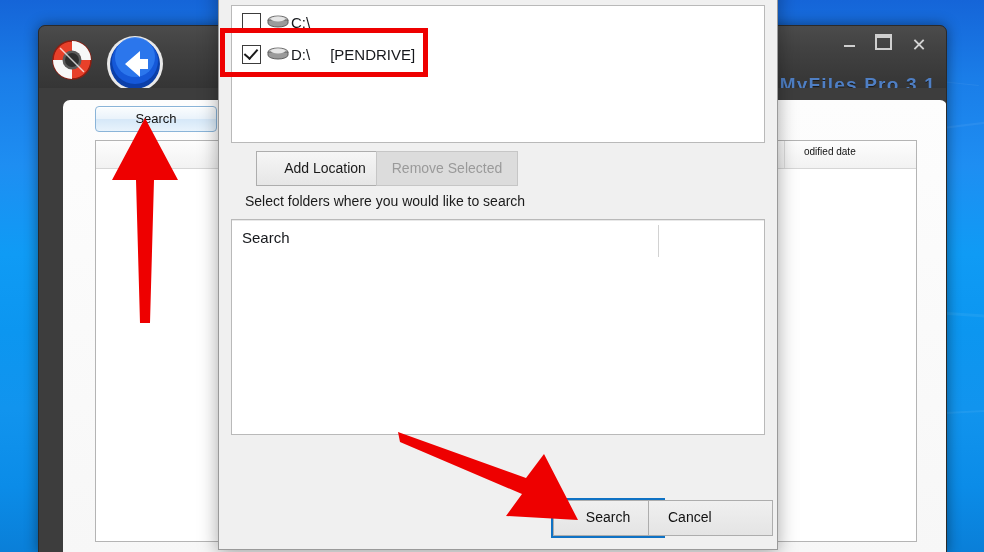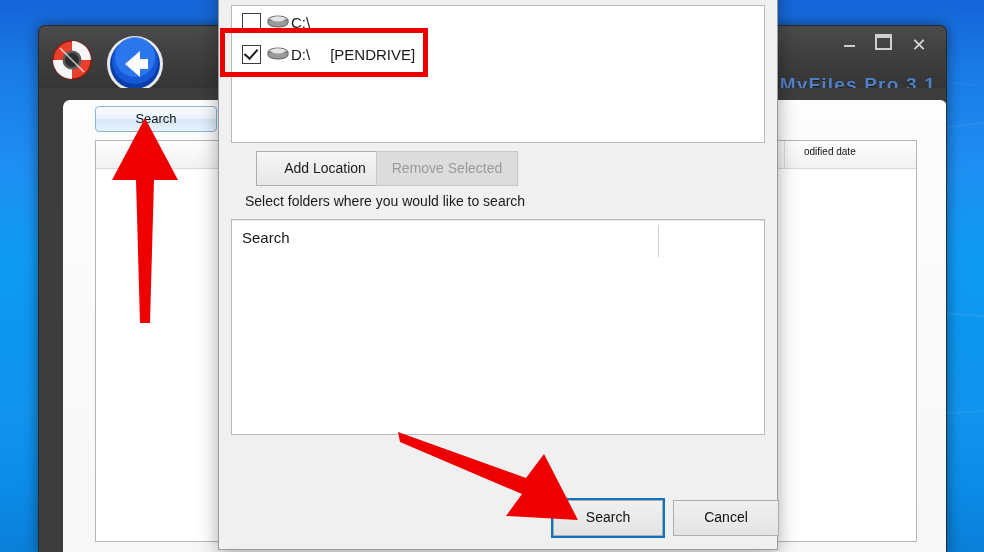--- a/index.html
+++ b/index.html
@@ -145,24 +145,24 @@
   #folder-col{position:absolute;left:10px;top:9px;font-size:15px;color:#16181c;}
   #folder-colsep{position:absolute;left:426px;top:5px;width:1px;height:32px;background:#d2d2d2;}
 
   #btn-dlg-search{
     position:absolute;left:334px;top:539px;width:108px;height:34px;
     background:linear-gradient(180deg,#f0f0f0,#e4e4e4);
     border:1px solid #adadad;outline:2px solid #0f72c4;
     font-size:14px;color:#111;text-align:center;line-height:33px;
   }
   #btn-dlg-cancel{
-    position:absolute;left:454px;top:539px;width:104px;height:34px;
+    position:absolute;left:429px;top:539px;width:104px;height:34px;
     background:linear-gradient(180deg,#f0f0f0,#e4e4e4);
     border:1px solid #adadad;
-    font-size:14px;color:#111;text-align:center;line-height:33px;
+    font-size:14px;color:#111;text-align:left;line-height:33px;padding-left:19px;
   }
 
   
   #redbox{
     position:absolute;left:220px;top:28px;width:198px;height:39px;
     border:5px solid #ee0000;pointer-events:none;
   }
   .arrow{position:absolute;pointer-events:none;}
   #arrow-up{left:100px;top:118px;}
   #arrow-diag{left:398px;top:432px;}

